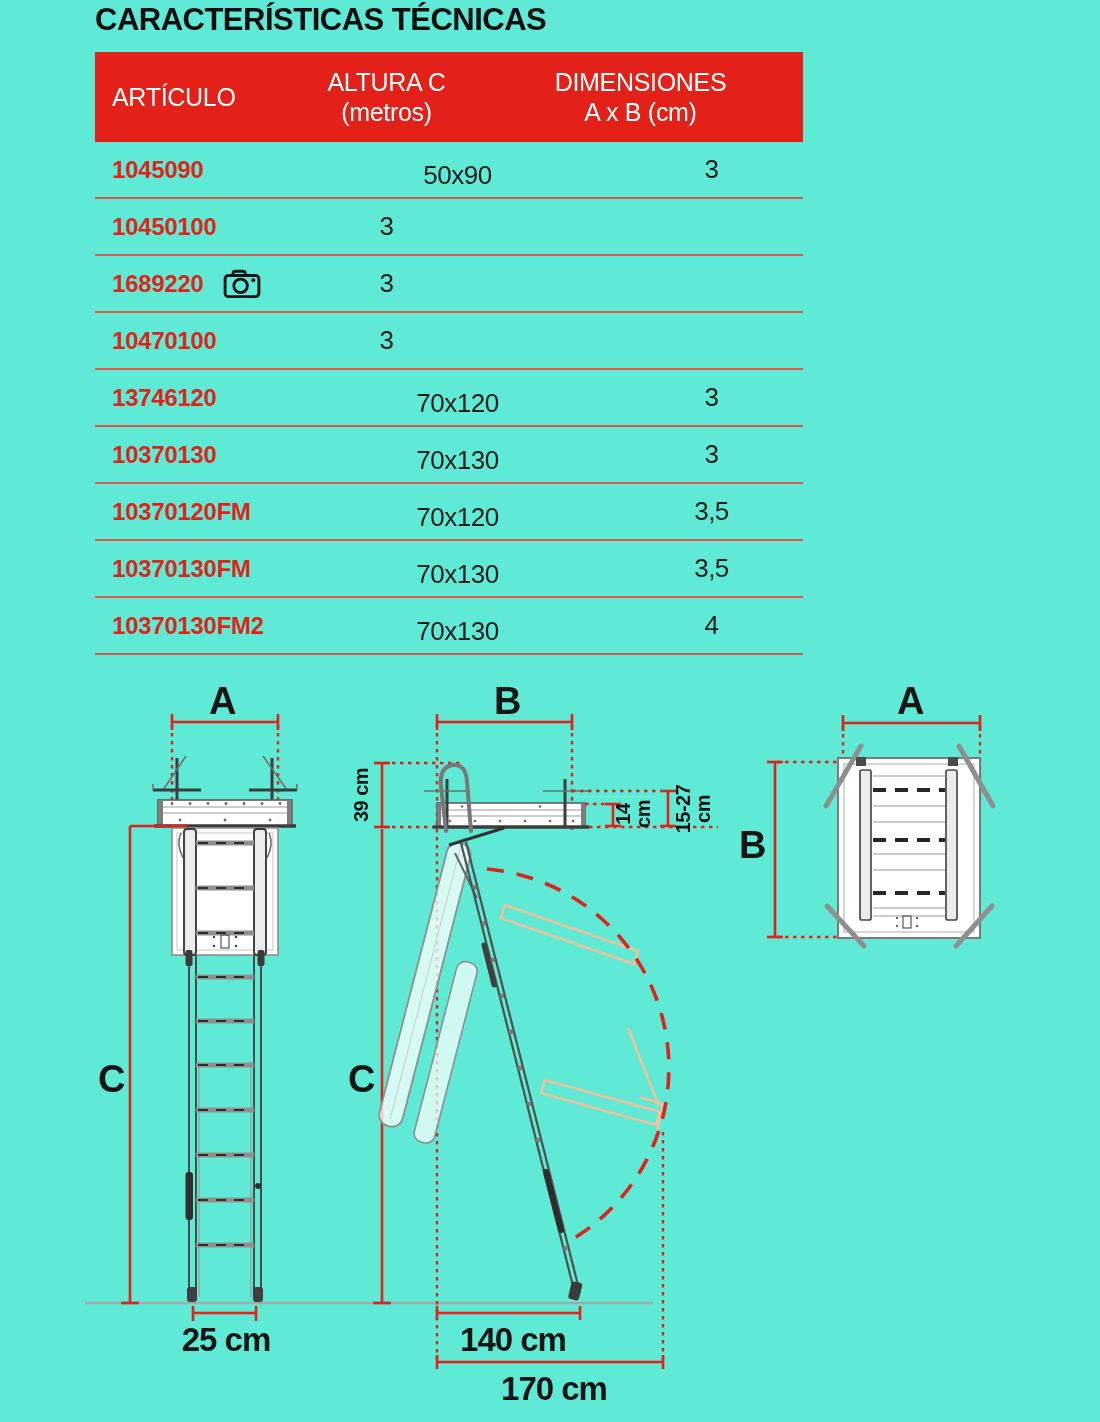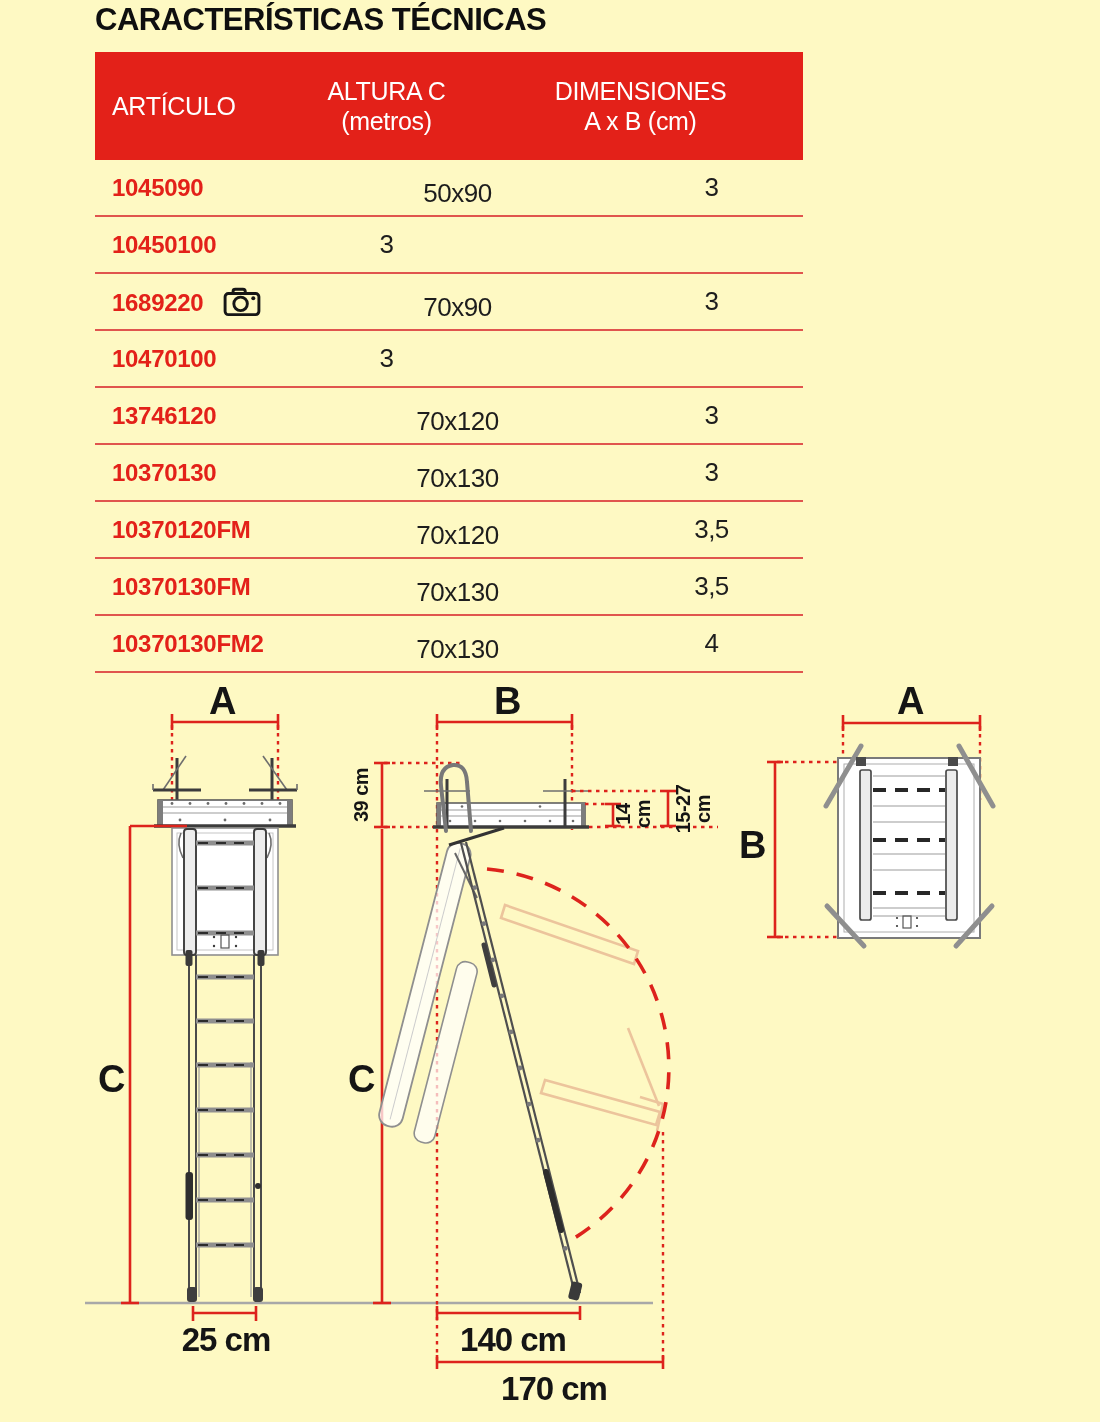--- a/index.html
+++ b/index.html
@@ -1,29 +1,29 @@
 <!DOCTYPE html>
 <html><head>
 <meta charset="utf-8">
 <style>
   html,body{margin:0;padding:0;background:#fff;}
-  .page{position:relative;width:1100px;height:1422px;background:#fef9c3;overflow:hidden;
+  .page{position:relative;width:1100px;height:1422px;background:#5eead4;overflow:hidden;
         font-family:"Liberation Sans",sans-serif;color:#1a1a1a;}
   .title{position:absolute;left:95px;top:2px;font-size:31px;font-weight:700;
          letter-spacing:-0.5px;color:#0f0f0f;margin:0;white-space:nowrap;}
   
   .spec-table{position:absolute;left:95px;top:52px;width:708px;}
-  .thead{display:flex;background:#e32119;color:#fff;height:108px;align-items:center;}
+  .thead{display:flex;background:#e32119;color:#fff;height:90px;align-items:center;}
   .th{display:flex;flex-direction:column;justify-content:center;align-items:center;
       font-size:25px;line-height:1.22;letter-spacing:-0.3px;}
   .th.c1{width:200px;align-items:flex-start;padding-left:17px;box-sizing:border-box;}
   .th.c2{width:325px;}
   .th.c3{width:183px;}
   .tr{display:flex;height:55px;align-items:center;border-bottom:2px solid #e0554e;}
-  .td{display:flex;align-items:flex-end;justify-content:center;font-size:26px;
+  .td{display:flex;align-items:center;justify-content:center;font-size:26px;
       letter-spacing:-0.5px;color:#1d1d1d;}
   .td.c1{width:200px;justify-content:flex-start;padding-left:17px;box-sizing:border-box;}
   .td.c2{width:325px;margin-top:12px;}
   .td.c3{width:183px;}
   .art{color:#e32119;font-weight:700;font-size:24px;letter-spacing:-0.3px;white-space:nowrap;}
   .cam{margin-left:20px;flex:0 0 auto;display:block;}
   
   svg.diagrams{position:absolute;left:0;top:680px;font-family:"Liberation Sans",sans-serif;}
   .ink15{stroke:#3c3c3c;stroke-width:3;fill:none;}
   .ink{stroke:#4a4a4a;stroke-width:2;fill:none;}
@@ -78,21 +78,20 @@
     <div class="tr">
       <div class="td c1">
         <span class="art">1689220</span>
         <svg class="cam" width="38" height="31" viewBox="0 0 40 33">
           <path d="M10.5 9 V5.5 Q10.5 3.5 13 3.5 H21 Q23.5 3.5 23.5 6 V9" fill="none" stroke="#161616" stroke-width="3.1" stroke-linejoin="round"></path>
           <rect x="2" y="8" width="36" height="22.5" rx="3.5" fill="none" stroke="#161616" stroke-width="3.1"></rect>
           <circle cx="18.5" cy="19" r="7.2" fill="none" stroke="#161616" stroke-width="3.1"></circle>
           <circle cx="32" cy="13" r="2.1" fill="#161616"></circle>
         </svg>
       </div>
-      <div class="td c2">70x90</div>
       <div class="td c3">3</div>
     </div>
     <div class="tr">
       <div class="td c1">
           <span class="art">10470100</span>
         </div>
       <div class="td c3">3</div>
     </div>
     <div class="tr">
       <div class="td c1">

